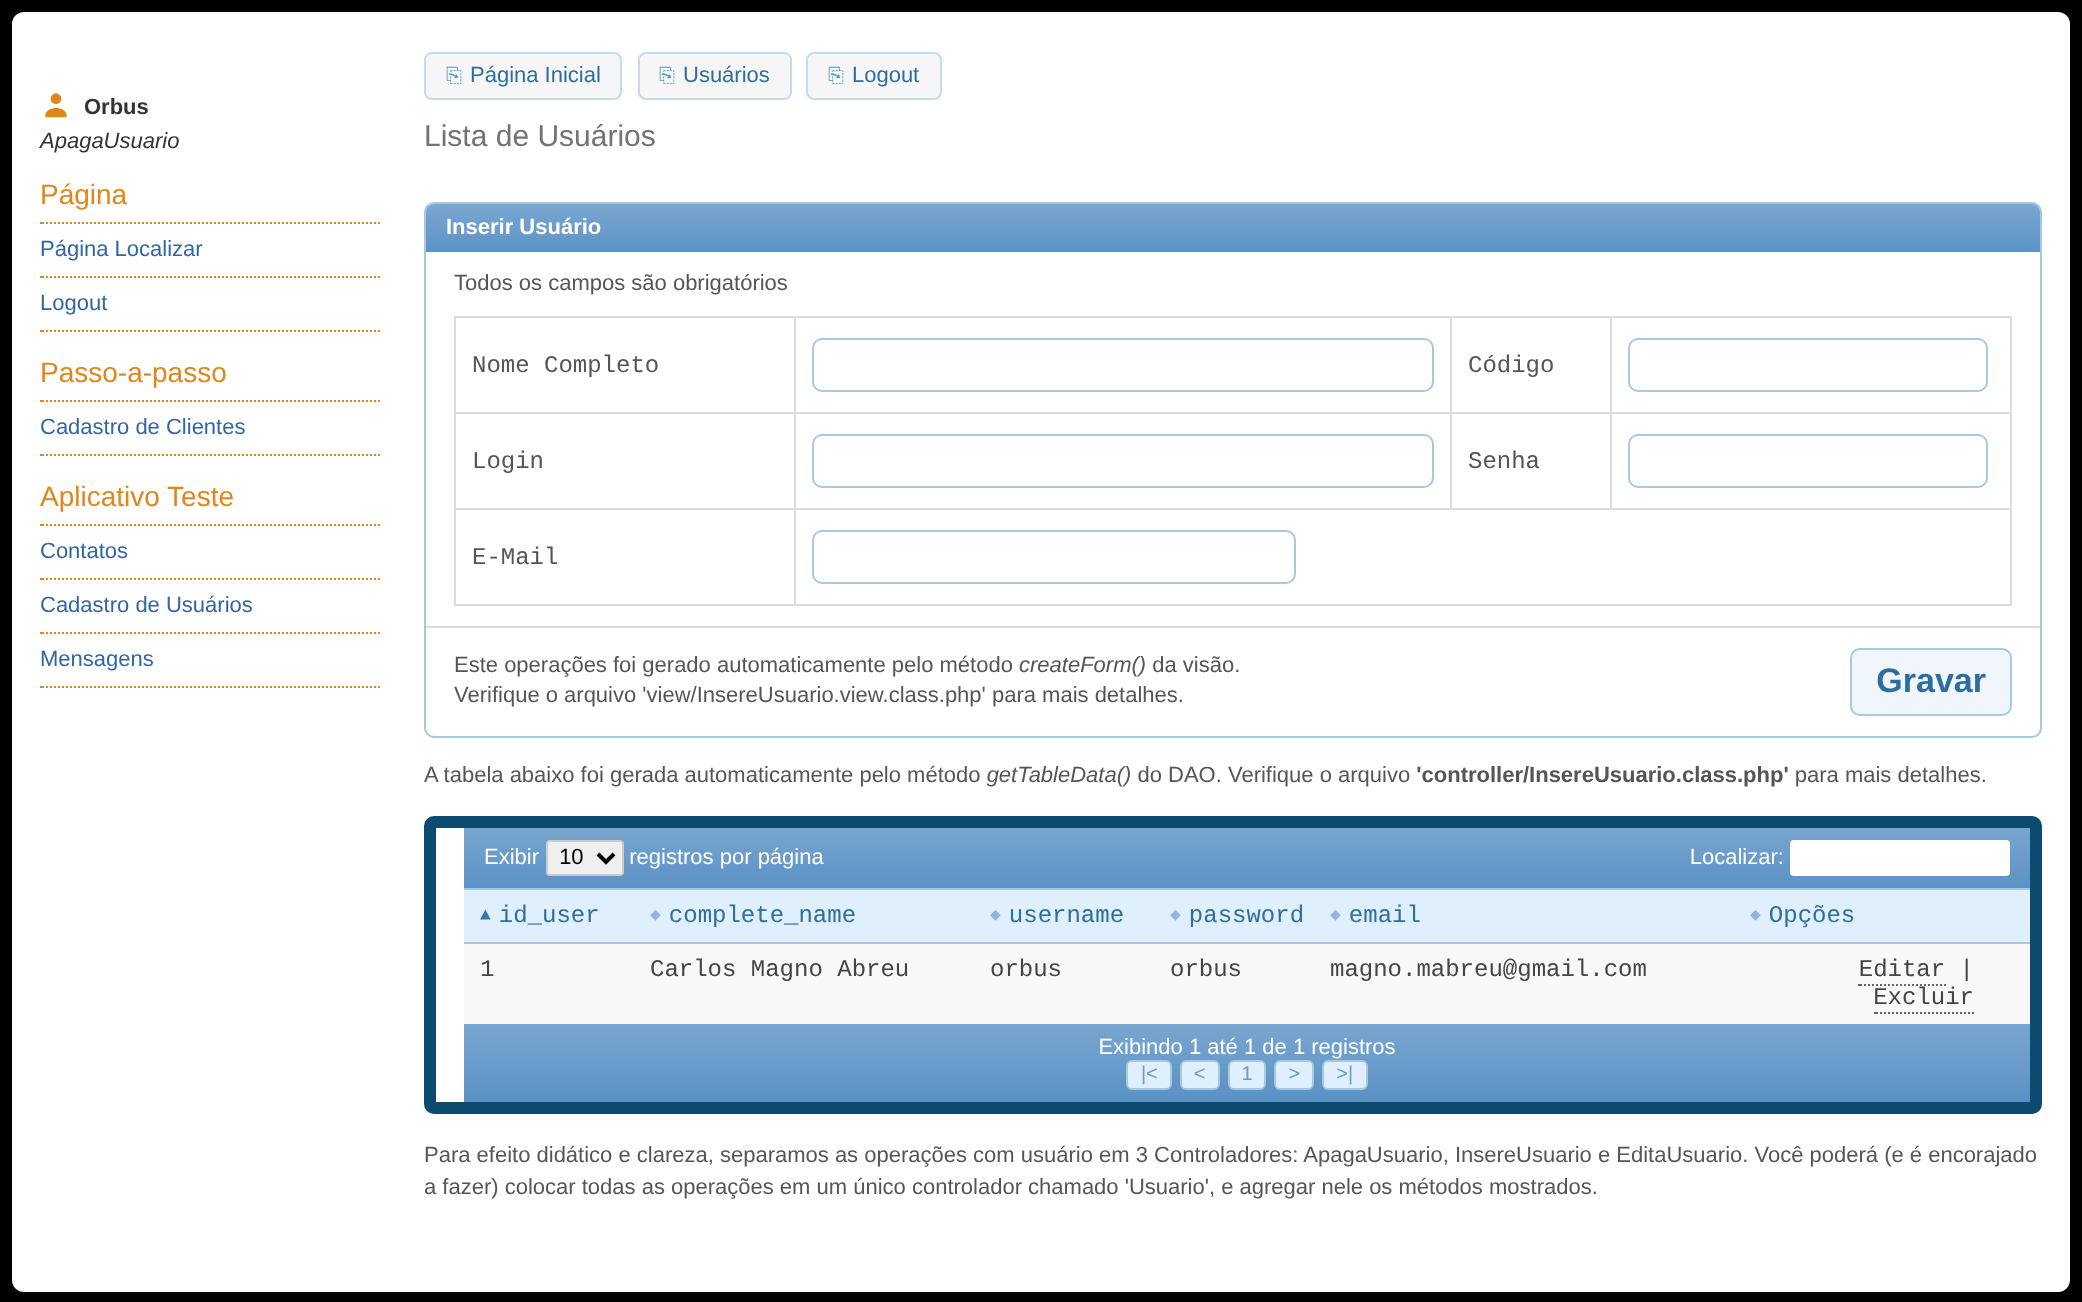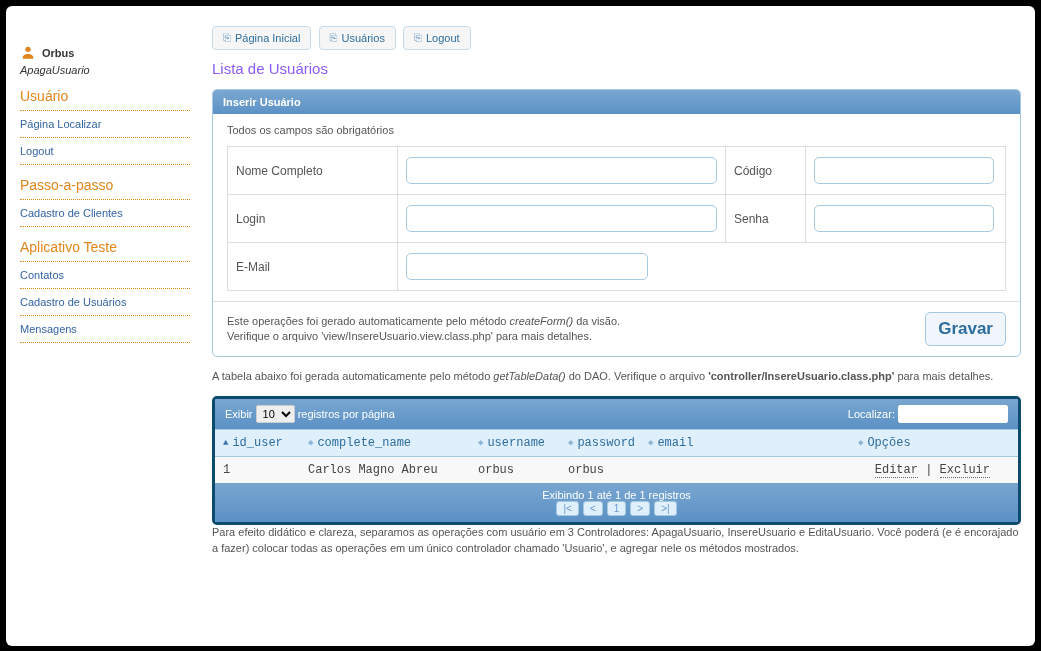--- a/index.html
+++ b/index.html
@@ -63,24 +63,24 @@
     border-radius: 4px;
     padding: 5px 10px;
     color: #2e6e9e;
     font-size: 11px;
     font-family: inherit;
     cursor: pointer;
     margin-right: 4px;
   }
   .btn .mini-icon { color: #5b94c5; font-size: 10px; }
   .page-title {
-    color: #8b5cf6;
+    color: #737373;
     font-size: 15px;
     font-weight: normal;
-    margin-bottom: 12px;
+    margin-bottom: 24px;
   }
   .panel {
     border: 1px solid #a6c9e2;
     border-radius: 5px;
     background: #fff;
     margin-bottom: 12px;
     overflow: hidden;
   }
   .panel-header {
     background: linear-gradient(#7ba7d0, #5c92c6);
@@ -91,21 +91,21 @@
   }
   .panel-body {
     padding: 10px 14px;
     color: #555;
   }
   .note { font-size: 11px; color: #555; margin-bottom: 10px; }
   .form-table { width: 100%; border-collapse: collapse; }
   .form-table td {
     border: 1px solid #dcdcdc;
     padding: 10px 8px;
-    font-family: Liberation Sans, sans-serif;
+    font-family: Liberation Mono, monospace;
     font-size: 12px;
     color: #555;
     vertical-align: middle;
   }
   .form-table td.label { width: 170px; }
   .form-table td.label2 { width: 80px; }
   .form-table input[type=text] {
     width: 100%;
     padding: 5px 6px;
     border: 1px solid #a6c9e2;
@@ -133,23 +133,25 @@
     font-weight: bold;
     padding: 6px 12px;
     border-radius: 5px;
     cursor: pointer;
     font-size: 17px;
   }
   .para { font-size: 11px; color: #555; line-height: 1.4; margin-bottom: 12px; }
   .para strong { font-weight: bold; }
   .para em { font-style: italic; }
   .dt {
-    border: 3px solid #0c4a6e;
+    border: 6px solid #0c4a6e;
     border-radius: 5px;
     overflow: hidden;
+    margin-bottom: 14px;
+    padding-left: 14px;
   }
   .dt-bar {
     background: linear-gradient(#79a6d0, #5b91c5);
     color: #fff;
     font-size: 11px;
     padding: 6px 10px;
     display: flex;
     justify-content: space-between;
     align-items: center;
   }
@@ -227,21 +229,21 @@
       <span class="brand-icon">
         <svg width="16" height="16" viewBox="0 0 24 24" fill="currentColor">
             <circle cx="12" cy="8" r="4"></circle>
             <path d="M4 21c0-4 4-6 8-6s8 2 8 6v1H4z"></path>
           </svg>
       </span>
       <span class="brand-name">Orbus</span>
     </div>
     <span class="brand-sub">ApagaUsuario</span>
 
-    <div class="side-heading">Usuário</div>
+    <div class="side-heading">Página</div>
     <a class="side-link">Página Localizar</a>
     <a class="side-link">Logout</a>
 
     <div class="side-heading">Passo-a-passo</div>
     <a class="side-link">Cadastro de Clientes</a>
 
     <div class="side-heading">Aplicativo Teste</div>
     <a class="side-link">Contatos</a>
     <a class="side-link">Cadastro de Usuários</a>
     <a class="side-link">Mensagens</a>
@@ -339,20 +341,21 @@
         <div class="col col-opt">
             <span class="sort-icon">◆</span>
             <span>Opções</span>
           </div>
       </div>
       <div class="dt-row">
         <div class="col col-id">1</div>
         <div class="col col-name">Carlos Magno Abreu</div>
         <div class="col col-user">orbus</div>
         <div class="col col-pass">orbus</div>
+        <div class="col col-email">magno.mabreu@gmail.com</div>
         <div class="col col-opt">
           <span class="action-link">Editar</span><span> | </span><span class="action-link">Excluir</span>
         </div>
       </div>
       <div class="dt-footer">
         <div>Exibindo 1 até 1 de 1 registros</div>
         <div class="pager">
           <span>|&lt;</span>
           <span>&lt;</span>
           <span>1</span>

